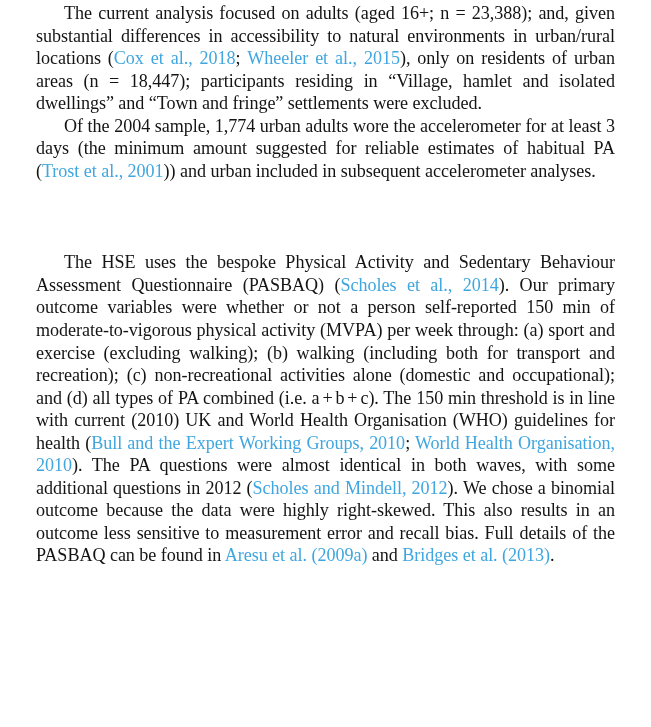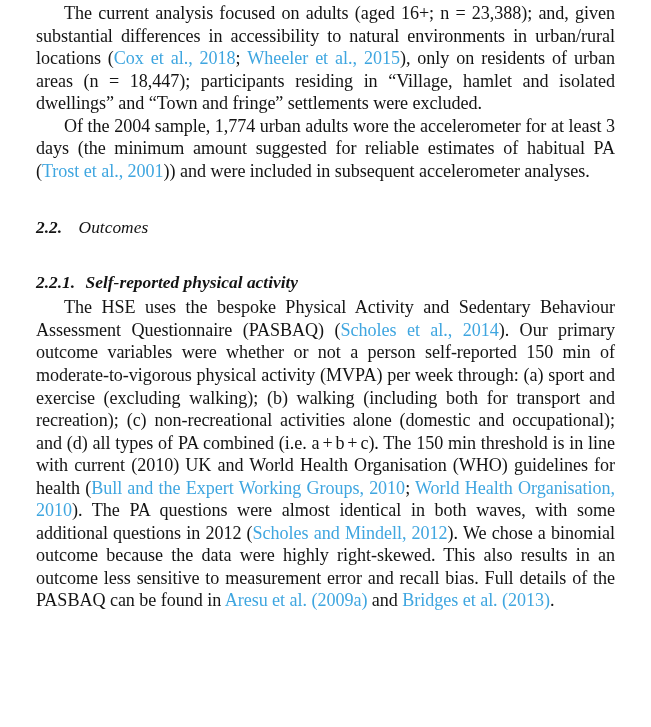--- a/index.html
+++ b/index.html
@@ -80,28 +80,26 @@
   .sp-tiny { height: 3px; }
 </style>
 </head>
 <body>
 
 <div class="page">
   <div class="column">
 
     <p class="body-text indent"><span>The current analysis focused on adults (aged 16+; n = 23,388); and, given substantial differences in accessibility to natural environments in urban/rural locations (</span><span class="cite">Cox et al., 2018</span><span>; </span><span class="cite">Wheeler et al., 2015</span><span>), only on residents of urban areas (n = 18,447); participants residing in “Village, hamlet and isolated dwellings” and “Town and fringe” settlements were excluded.</span></p>
 
-    <p class="body-text indent"><span>Of the 2004 sample, 1,774 urban adults wore the accelerometer for at least 3 days (the minimum amount suggested for reliable estimates of habitual PA (</span><span class="cite">Trost et al., 2001</span><span>)) and were included in subsequent accelerometer analyses.</span></p>
+    <p class="body-text indent"><span>Of the 2004 sample, 1,774 urban adults wore the accelerometer for at least 3 days (the minimum amount suggested for reliable estimates of habitual PA (</span><span class="cite">Trost et al., 2001</span><span>)) and urban included in subsequent accelerometer analyses.</span></p>
 
     <div class="sp-before-sec"></div>
 
-    <h2 class="sec-head"><span class="num">2.2.</span><span class="title">Outcomes</span></h2>
 
     <div class="sp-after-sec"></div>
 
-    <h3 class="subsec-head"><span class="num">2.2.1.</span><span class="title">Self-reported physical activity</span></h3>
 
     <div class="sp-tiny"></div>
 
     <p class="body-text indent"><span>The HSE uses the bespoke Physical Activity and Sedentary Behaviour Assessment Questionnaire (PASBAQ) (</span><span class="cite">Scholes et al., 2014</span><span>). Our primary outcome variables were whether or not a person self-reported 150 min of moderate-to-vigorous physical activity (MVPA) per week through: (a) sport and exercise (excluding walking); (b) walking (including both for transport and recreation); (c) non-recreational activities alone (domestic and occupational); and (d) all types of PA combined (i.e. a</span><span class="mathop">+</span><span>b</span><span class="mathop">+</span><span>c). The 150 min threshold is in line with current (2010) UK and World Health Organisation (WHO) guidelines for health (</span><span class="cite">Bull and the Expert Working Groups, 2010</span><span>; </span><span class="cite">World Health Organisation, 2010</span><span>). The PA questions were almost identical in both waves, with some additional questions in 2012 (</span><span class="cite">Scholes and Mindell, 2012</span><span>). We chose a binomial outcome because the data were highly right-skewed. This also results in an outcome less sensitive to measurement error and recall bias. Full details of the PASBAQ can be found in </span><span class="cite">Aresu et al. (2009a)</span><span> and </span><span class="cite">Bridges et al. (2013)</span><span>.</span></p>
 
   </div>
 </div>
 
 </body></html>

